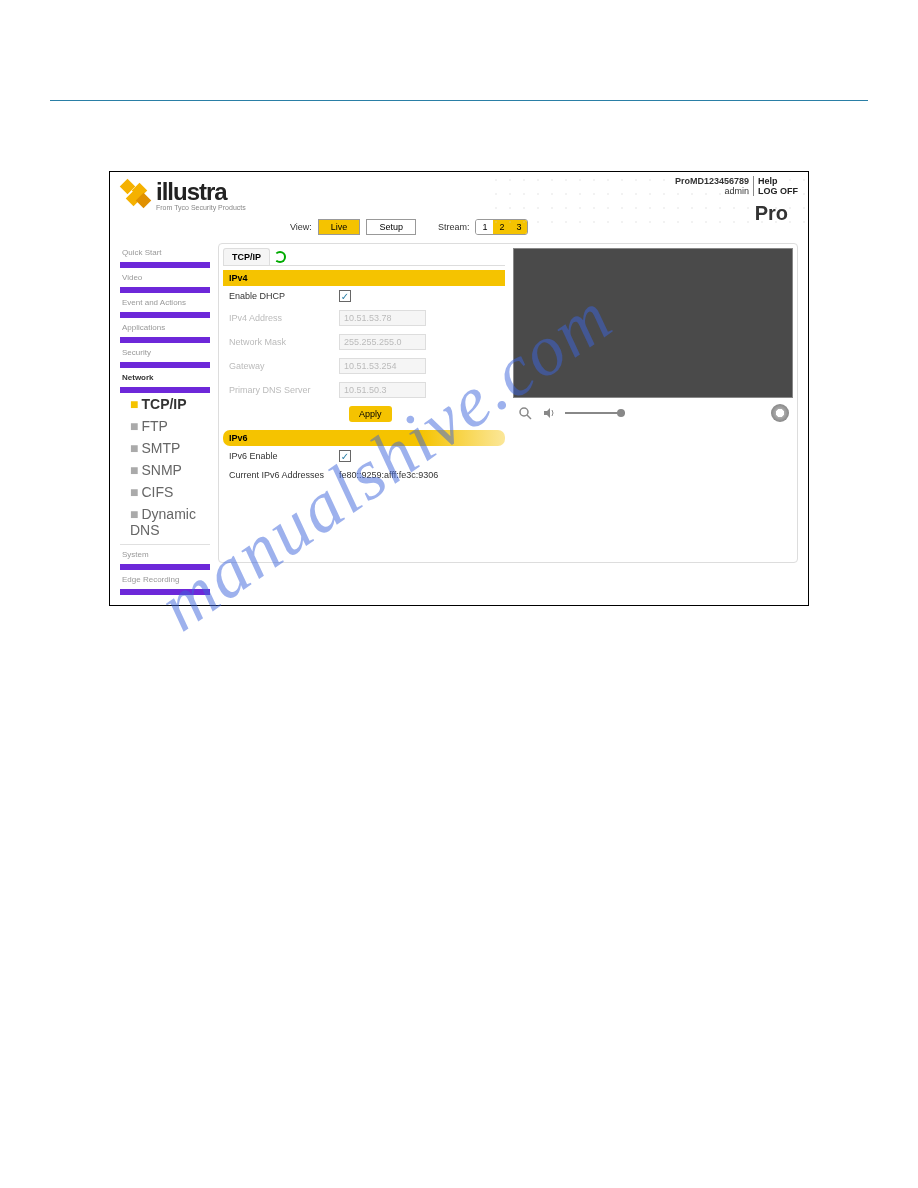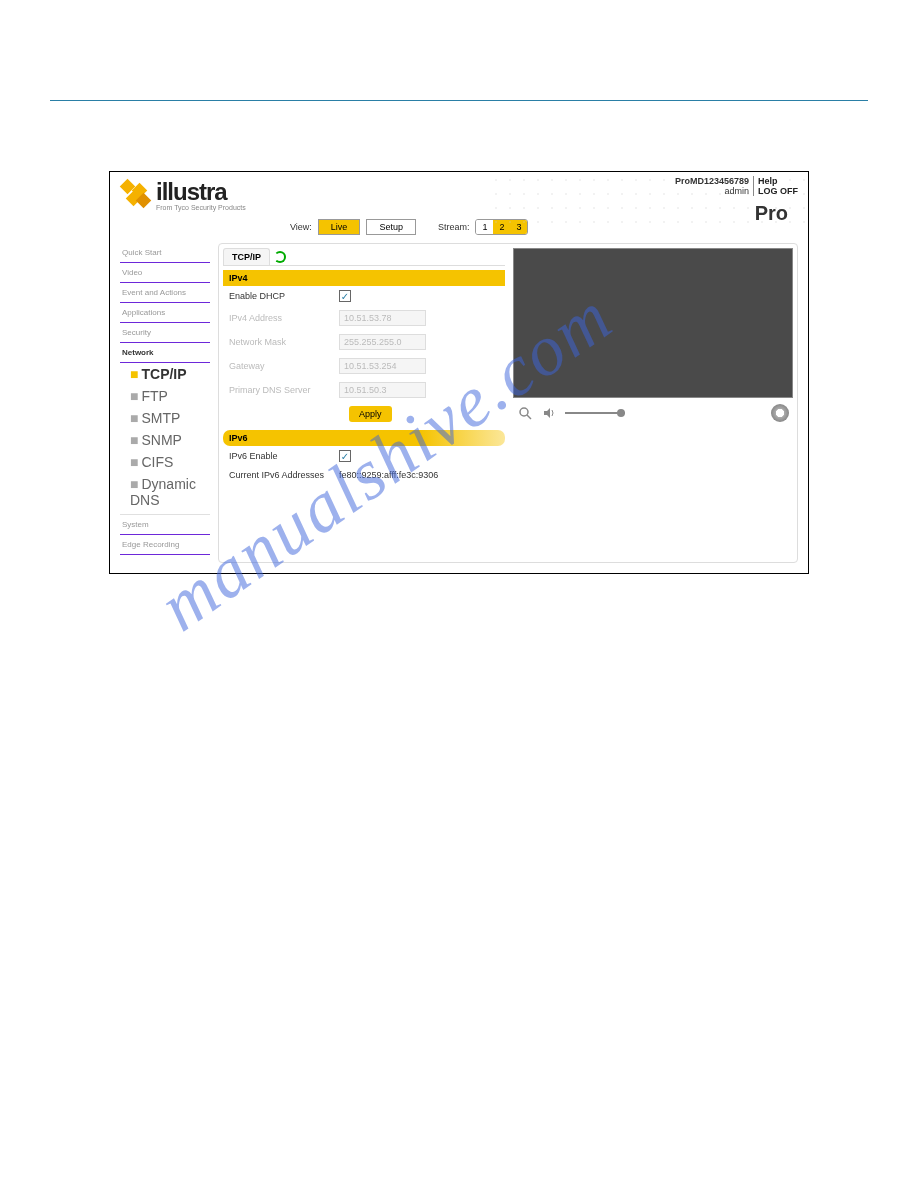--- a/index.html
+++ b/index.html
@@ -32,21 +32,21 @@
   .tb-label { color: #333; }
   .tb-btn { border: 1px solid #999; padding: 2px 12px; border-radius: 0; font-size: 9px; cursor: pointer; }
   .tb-live { background: #f5c300; }
   .tb-setup { background: #fff; }
   .stream-group { border: 1px solid #999; border-radius: 3px; display: inline-flex; overflow: hidden; }
   .sb { padding: 2px 6px; font-size: 9px; cursor: pointer; }
   .sb-active { background: #fff; }
   .sb-inactive { background: #f5c300; }
   .main-row { display: flex; gap: 8px; padding: 4px 10px 10px 10px; align-items: flex-start; }
   .sidebar { width: 90px; font-size: 8px; color: #999; }
-  .side-item { padding: 5px 2px; border-bottom: 1px solid #6d28d9; cursor: pointer; }
+  .side-item { padding: 5px 2px; border-bottom: 6px solid #6d28d9; cursor: pointer; }
   .side-active-group { color: #333; font-weight: bold; }
   .side-sub { padding: 3px 2px 3px 10px; font-size: 14px; color: #666; border: none; }
   .side-sub-active { font-weight: bold; color: #333; }
   .bullet-y { color: #f5c300; margin-right: 3px; }
   .bullet-g { color: #aaa; margin-right: 3px; }
   .content { flex: 1; border: 1px solid #ddd; border-radius: 4px; background: #fff; display: flex; padding: 4px; min-height: 320px; }
   .form-col { flex: 1; padding-right: 8px; }
   .tab-row { display: flex; align-items: center; gap: 4px; border-bottom: 1px solid #ddd; }
   .tab { font-size: 9px; font-weight: bold; padding: 3px 8px; border: 1px solid #ddd; border-bottom: none; border-radius: 3px 3px 0 0; background: #f5f5f5; }
   .refresh { width: 12px; height: 12px; border: 2px solid #0a0; border-radius: 50%; border-left-color: transparent; position: relative; }

